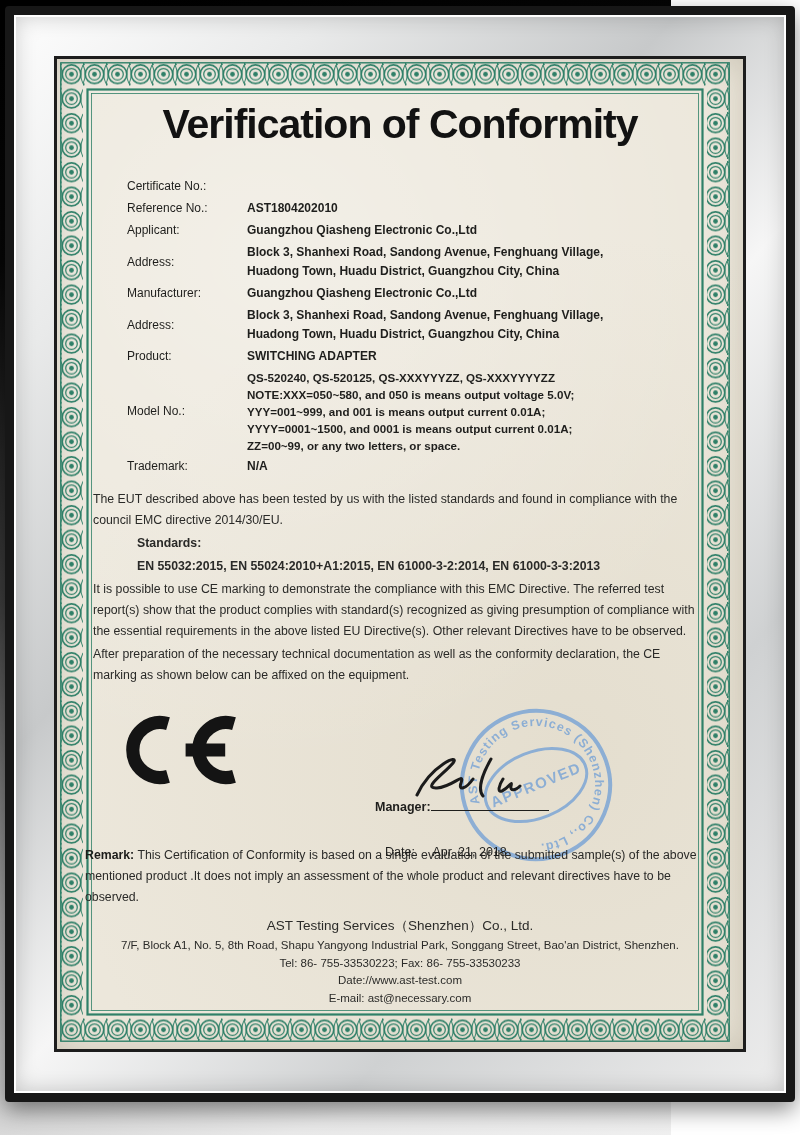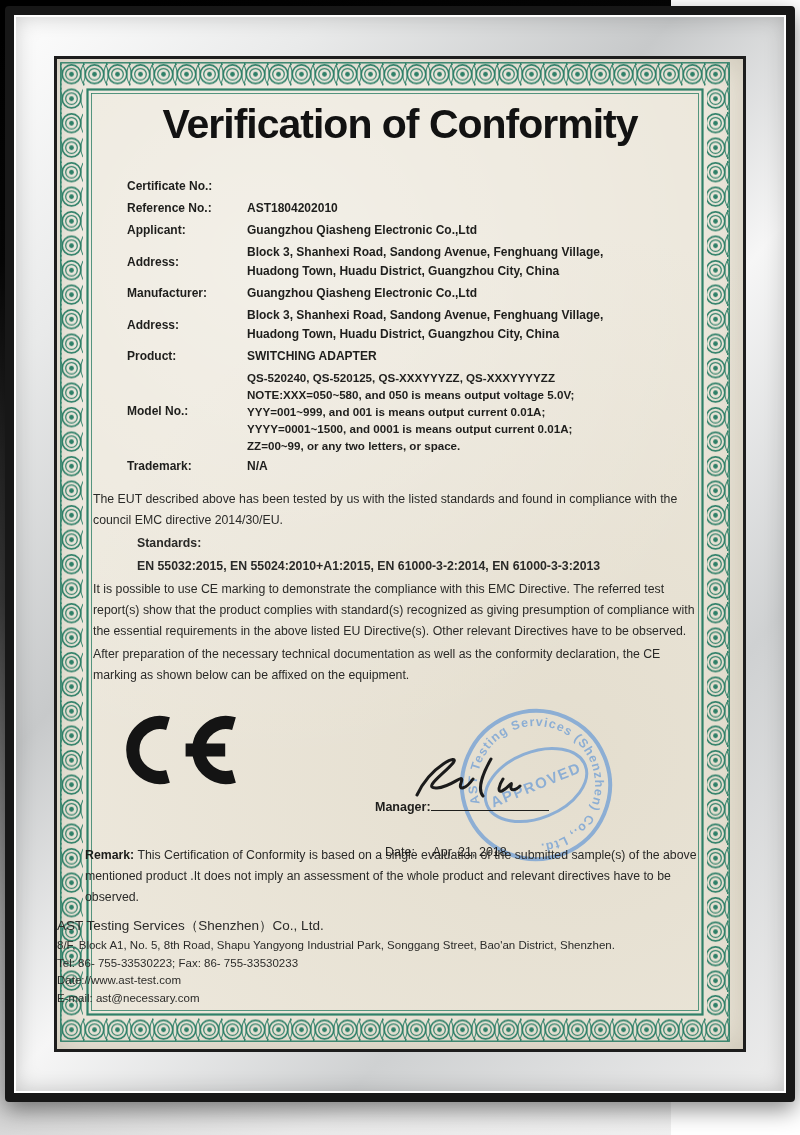--- a/index.html
+++ b/index.html
@@ -19,21 +19,21 @@
       radial-gradient(circle at 75% 70%, rgba(205,195,170,.25), transparent 60%);
     box-shadow:inset 0 0 34px rgba(120,108,85,.28); }
   .deco { position:absolute; left:3px; top:3px; }
   .content { position:absolute; inset:0; color:#262624; }
 
   .title { position:absolute; top:42px; left:0; right:0; text-align:center;
     font-size:41px; font-weight:bold; letter-spacing:-1px; color:#121212; }
 
   .fields { position:absolute; top:118px; left:70px; right:36px; }
   .frow { display:flex; align-items:center; margin-bottom:3px; }
-  .fl { width:120px; flex:0 0 120px; font-size:12px; font-weight:bold; line-height:19px; color:#1e1e1c; }
+  .fl { width:120px; flex:0 0 120px; font-size:12px; font-weight:normal; line-height:19px; color:#1e1e1c; }
   .fv { flex:1; font-size:12px; font-weight:bold; line-height:19px; white-space:pre-line; color:#1e1e1c; }
   .fv.model { line-height:17px; font-size:11.6px; }
 
   .statements { position:absolute; top:430px; left:36px; right:36px;
     font-size:12.3px; line-height:21px; color:#2a2a28; }
   .statements .bold { font-weight:bold;padding-left:44px; }
   .statements p { margin-bottom:2px; }
 
   .ce-row { position:absolute; top:640px; left:36px; right:36px; height:215px; }
   .ce-logo { position:absolute; left:20px; top:10px; }
@@ -45,21 +45,21 @@
   .manager-line .uline { display:inline-block; width:118px;
     border-bottom:1.6px solid #1e1e1c; height:14px; }
   .date-line { position:absolute; left:292px; top:126px; z-index:2;
     font-size:12.5px; font-weight:normal; color:#1e1e1c;margin-top:20px; }
   .date-line .dval { margin-left:14px; }
 
   .remark { position:absolute; top:786px; left:28px; right:38px;
     font-size:12.3px; line-height:21px; color:#2a2a28; }
   .remark b { color:#1c1c1a; }
 
-  .footer { position:absolute; top:856px; left:0; right:0; text-align:left; color:#2b2b29; }
+  .footer { position:absolute; top:856px; left:0; right:0; text-align:center; color:#2b2b29; }
   .footer .co { font-size:13.5px; line-height:22px; }
   .footer .ln { font-size:11.5px; line-height:17.5px; }
 </style>
 </head>
 <body>
 
 <div class="photo">
   <div class="frame">
     <div class="frame-inner">
       <div class="paper">
@@ -175,21 +175,21 @@
               <text x="88" y="93" text-anchor="middle" font-size="15" font-weight="bold" letter-spacing="1.5" fill="#6b9cd6">APPROVED</text>
             </svg>
           </div>
 
           <div class="remark">
             <b>Remark:</b><span> This Certification of Conformity is based on a single evaluation of the submitted sample(s) of the above mentioned product .It does not imply an assessment of the whole product and relevant directives have to be observed.</span>
           </div>
 
           <div class="footer">
             <div class="co">AST Testing Services（Shenzhen）Co., Ltd.</div>
-            <div class="ln">8/F, Block A1, No. 5, 8th Road, Shapu Yangyong Industrial Park, Songgang Street, Bao'an District, Shenzhen.</div>
+            <div class="ln">7/F, Block A1, No. 5, 8th Road, Shapu Yangyong Industrial Park, Songgang Street, Bao'an District, Shenzhen.</div>
             <div class="ln">Tel: 86- 755-33530223; Fax: 86- 755-33530233</div>
             <div class="ln">Date://www.ast-test.com</div>
             <div class="ln">E-mail: ast@necessary.com</div>
           </div>
 
         </div>
       </div>
     </div>
   </div>
 </div>

